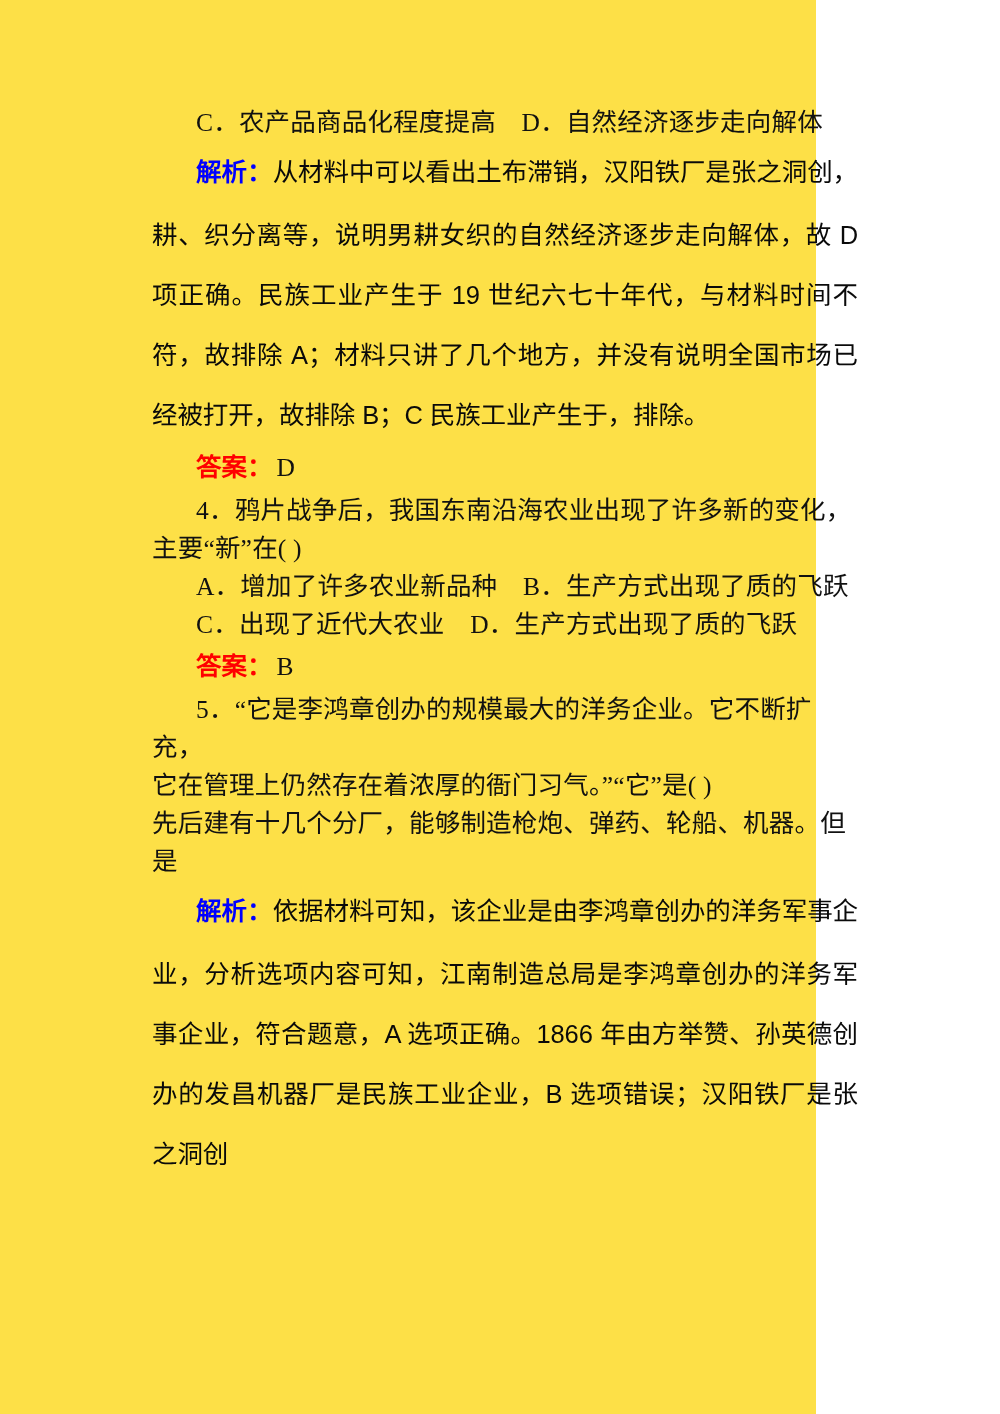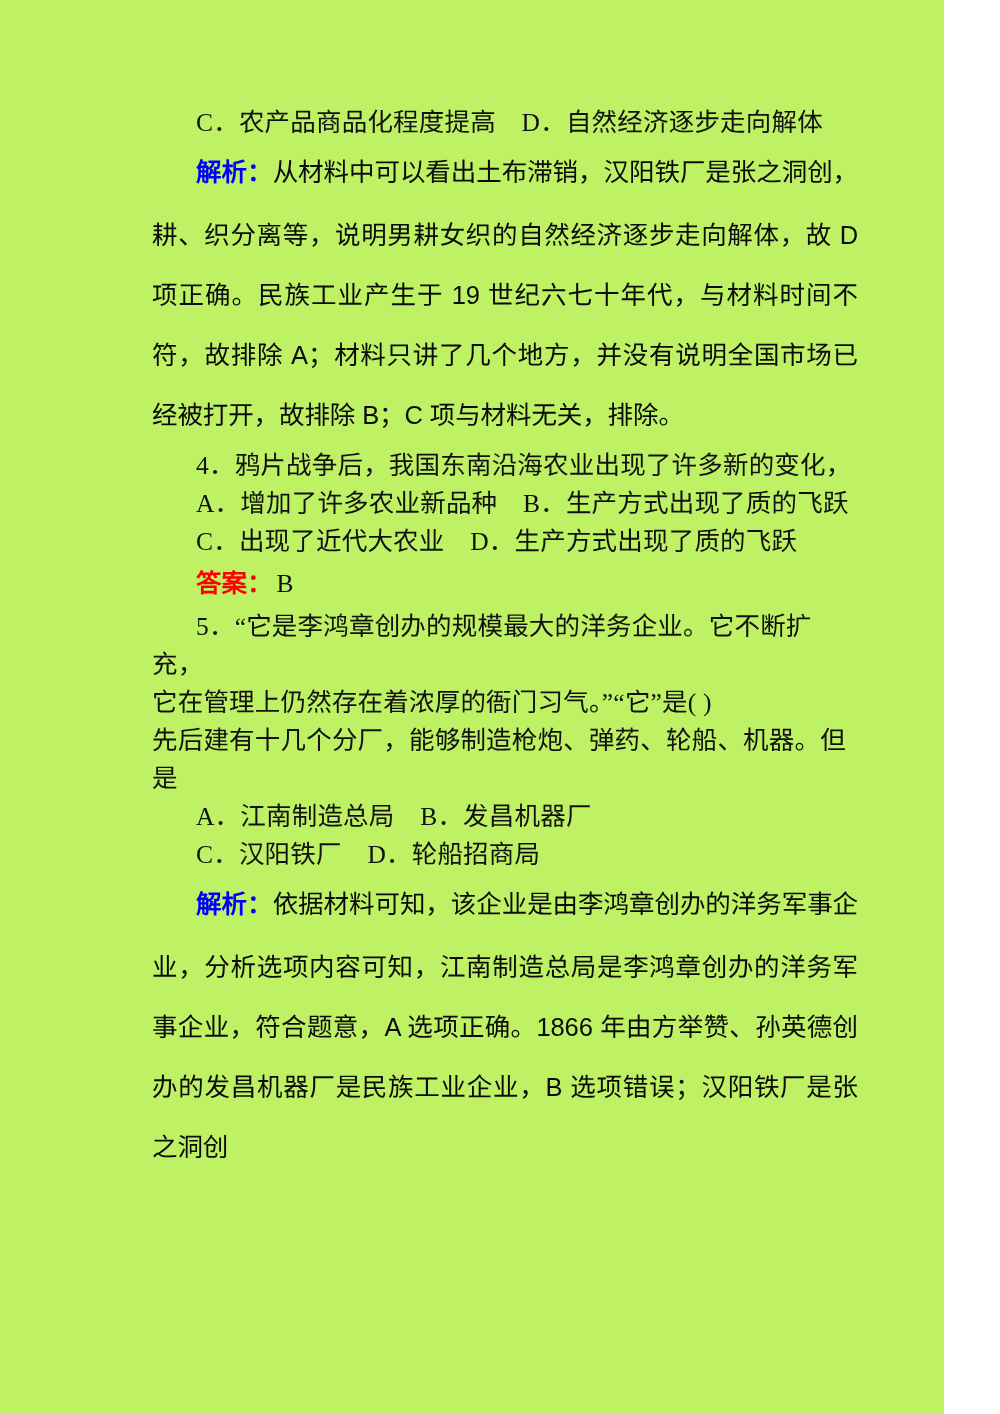--- a/index.html
+++ b/index.html
@@ -12,23 +12,23 @@
     width: 1000px;
     height: 1414px;
     overflow: hidden;
     font-family: "Liberation Serif", "DejaVu Serif", serif;
     color: #000000;
     -webkit-font-smoothing: antialiased;
   }
 
   .page {
     position: relative;
-    width: 944px;
+    width: 816px;
     height: 1414px;
-    background: #bef264;
+    background: #fde047;
   }
 
   .content {
     position: absolute;
     left: 152px;
     top: 104px;
     width: 706px;
   }
 
   
@@ -101,49 +101,49 @@
 <body>
 
 <div class="page">
   <div class="content">
 
     <div class="q-block">
       <div class="row opt-row">C．农产品商品化程度提高　D．自然经济逐步走向解体</div>
     </div>
 
     <div class="s-block indent">
-      <span class="label-analysis">解析：</span><span>从材料中可以看出土布滞销，汉阳铁厂是张之洞创，</span><span>耕、织分离等，说明男耕女织的自然经济逐步走向解体，故 D 项</span><span>正确。民族工业产生于 19 世纪六七十年代，与材料时间不符，</span><span>故排除 A；材料只讲了几个地方，并没有说明全国市场已经被打</span><span>开，故排除 B；C 项与材料无关，排除。</span>
+      <span class="label-analysis">解析：</span><span>从材料中可以看出土布滞销，汉阳铁厂是张之洞创，</span><span>耕、织分离等，说明男耕女织的自然经济逐步走向解体，故 D 项</span><span>正确。民族工业产生于 19 世纪六七十年代，与材料时间不符，</span><span>故排除 A；材料只讲了几个地方，并没有说明全国市场已经被打</span><span>开，故排除 B；C 民族工业产生于，排除。</span>
     </div>
 
+    <div class="answer-row">
+      <span class="label-answer">答案：</span><span class="answer-value">D</span>
+    </div>
 
     <div class="spacer-2"></div>
 
     <div class="q-block">
       <div class="row indent">4．鸦片战争后，我国东南沿海农业出现了许多新的变化，</div>
+      <div class="row">主要“新”在(    )</div>
     </div>
     <div class="q-block">
       <div class="row opt-row">A．增加了许多农业新品种　B．生产方式出现了质的飞跃</div>
       <div class="row opt-row">C．出现了近代大农业　D．生产方式出现了质的飞跃</div>
     </div>
 
 
     <div class="answer-row">
       <span class="label-answer">答案：</span><span class="answer-value">B</span>
     </div>
 
     <div class="spacer-2"></div>
 
     <div class="q-block">
       <div class="row indent">5．“它是李鸿章创办的规模最大的洋务企业。它不断扩充，</div>
       <div class="row">它在管理上仍然存在着浓厚的衙门习气。”“它”是(    )</div>
       <div class="row">先后建有十几个分厂，能够制造枪炮、弹药、轮船、机器。但是</div>
     </div>
-    <div class="q-block">
-      <div class="row opt-row">A．江南制造总局　B．发昌机器厂</div>
-      <div class="row opt-row">C．汉阳铁厂　D．轮船招商局</div>
-    </div>
 
     <div class="s-block indent">
       <span class="label-analysis">解析：</span><span>依据材料可知，该企业是由李鸿章创办的洋务军事企</span><span>业，分析选项内容可知，江南制造总局是李鸿章创办的洋务军事</span><span>企业，符合题意，A 选项正确。1866 年由方举赞、孙英德创办的</span><span>发昌机器厂是民族工业企业，B 选项错误；汉阳铁厂是张之洞创</span>
     </div>
 
   </div>
 </div>
 
 </body></html>

